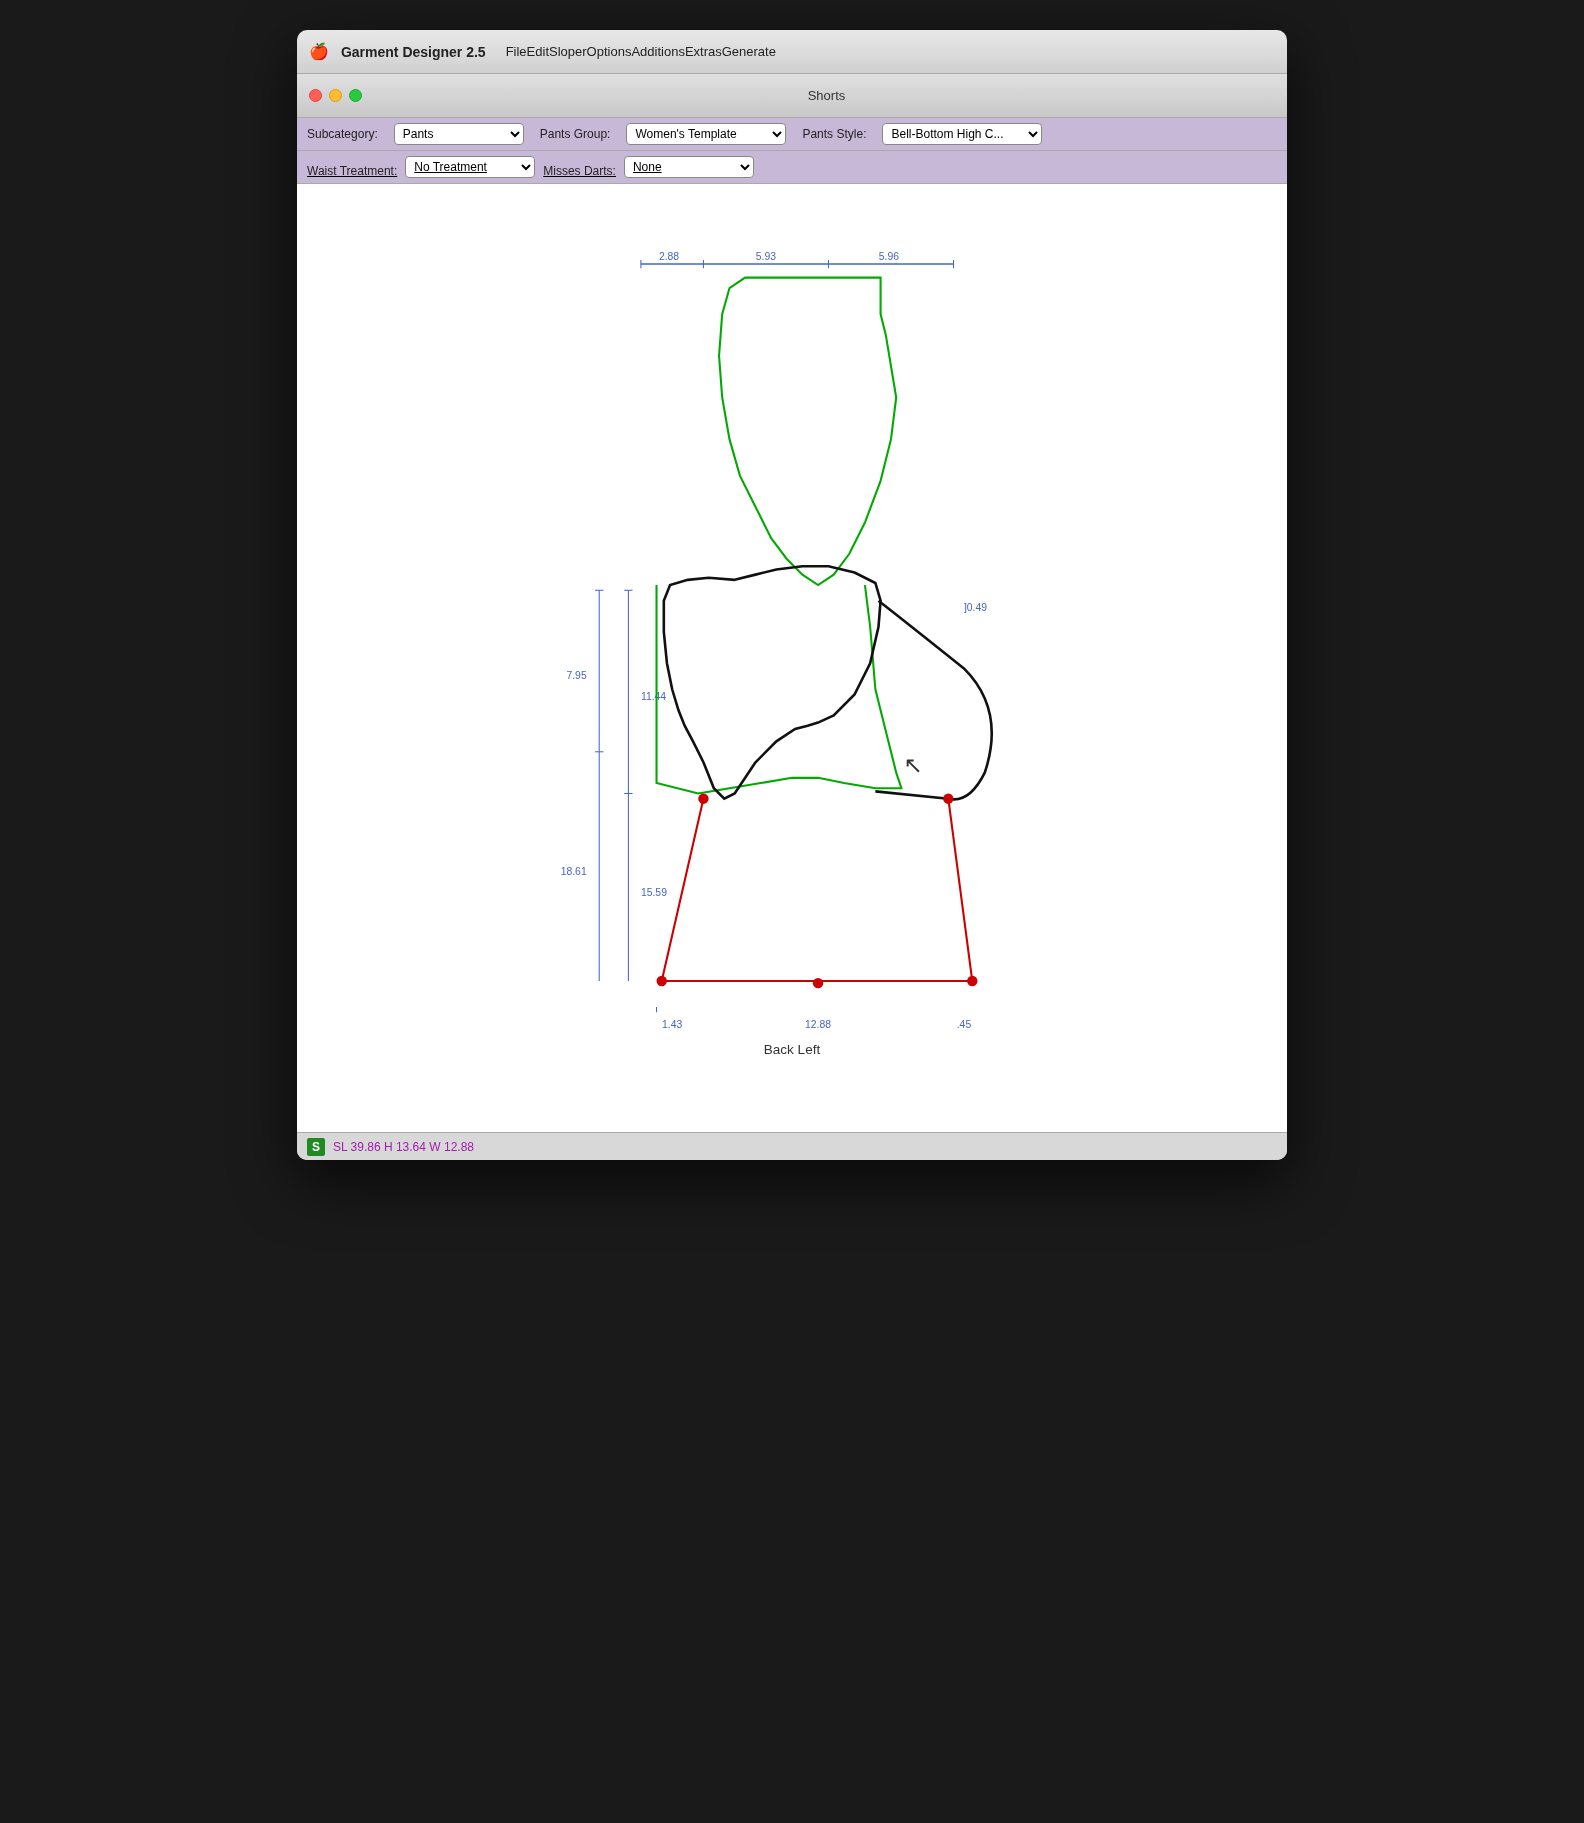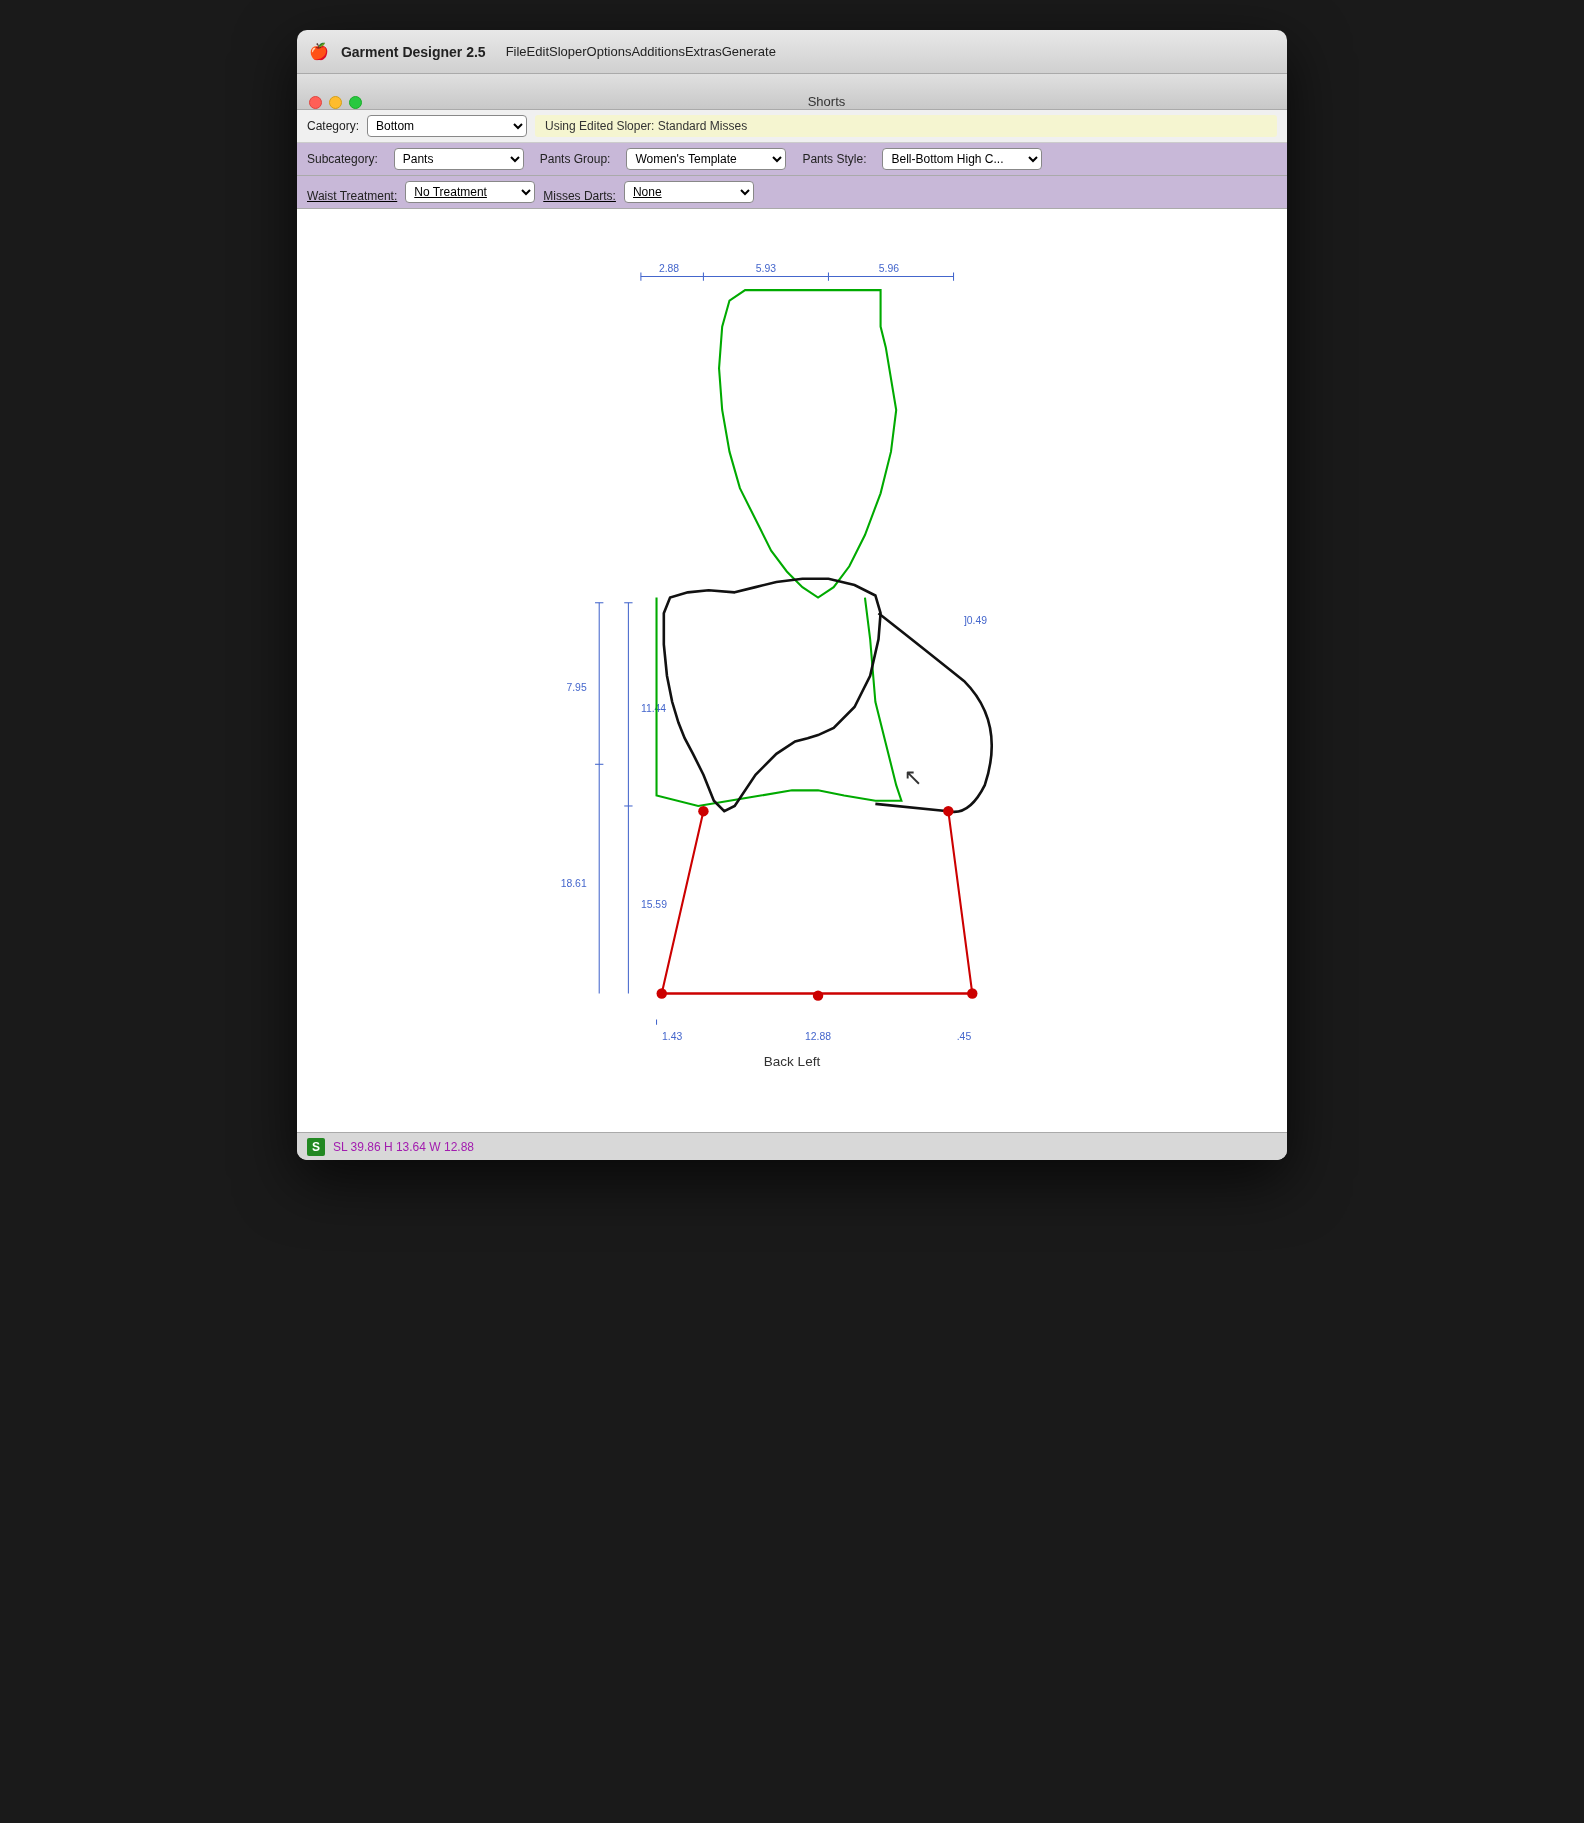--- a/index.html
+++ b/index.html
@@ -62,23 +62,23 @@
     .window-content {
       display: flex;
       flex-direction: column;
       flex: 1;
       background: #f0f0f0;
     }
 
     
     .window-title-bar {
       background: linear-gradient(to bottom, #e0e0e0, #c8c8c8);
-      height: 36px;
-      display: flex;
-      align-items: flex-end;
+      height: 44px;
+      display: flex;
+      align-items: center;
       padding: 0 12px;
       border-bottom: 1px solid #aaa;
       flex-shrink: 0;
     }
 
     .traffic-lights {
       display: flex;
       gap: 7px;
       margin-right: 16px;
     }
@@ -235,27 +235,20 @@
 
     <div class="window-title-bar">
       <div class="traffic-lights">
         <div class="traffic-light red"></div>
         <div class="traffic-light yellow"></div>
         <div class="traffic-light green"></div>
       </div>
       <div class="window-title-text">Shorts</div>
     </div>
 
-    <div class="controls-row1">
-      <label>Category:</label>
-      <select class="wide">
-        <option>Bottom</option>
-      </select>
-      <div class="sloper-info">Using Edited Sloper:  Standard Misses</div>
-    </div>
 
     <div class="controls-row2">
       <label>Subcategory:</label>
       <select class="medium">
         <option>Pants</option>
       </select>
       <label>Pants Group:</label>
       <select class="wide">
         <option>Women's Template</option>
       </select>

